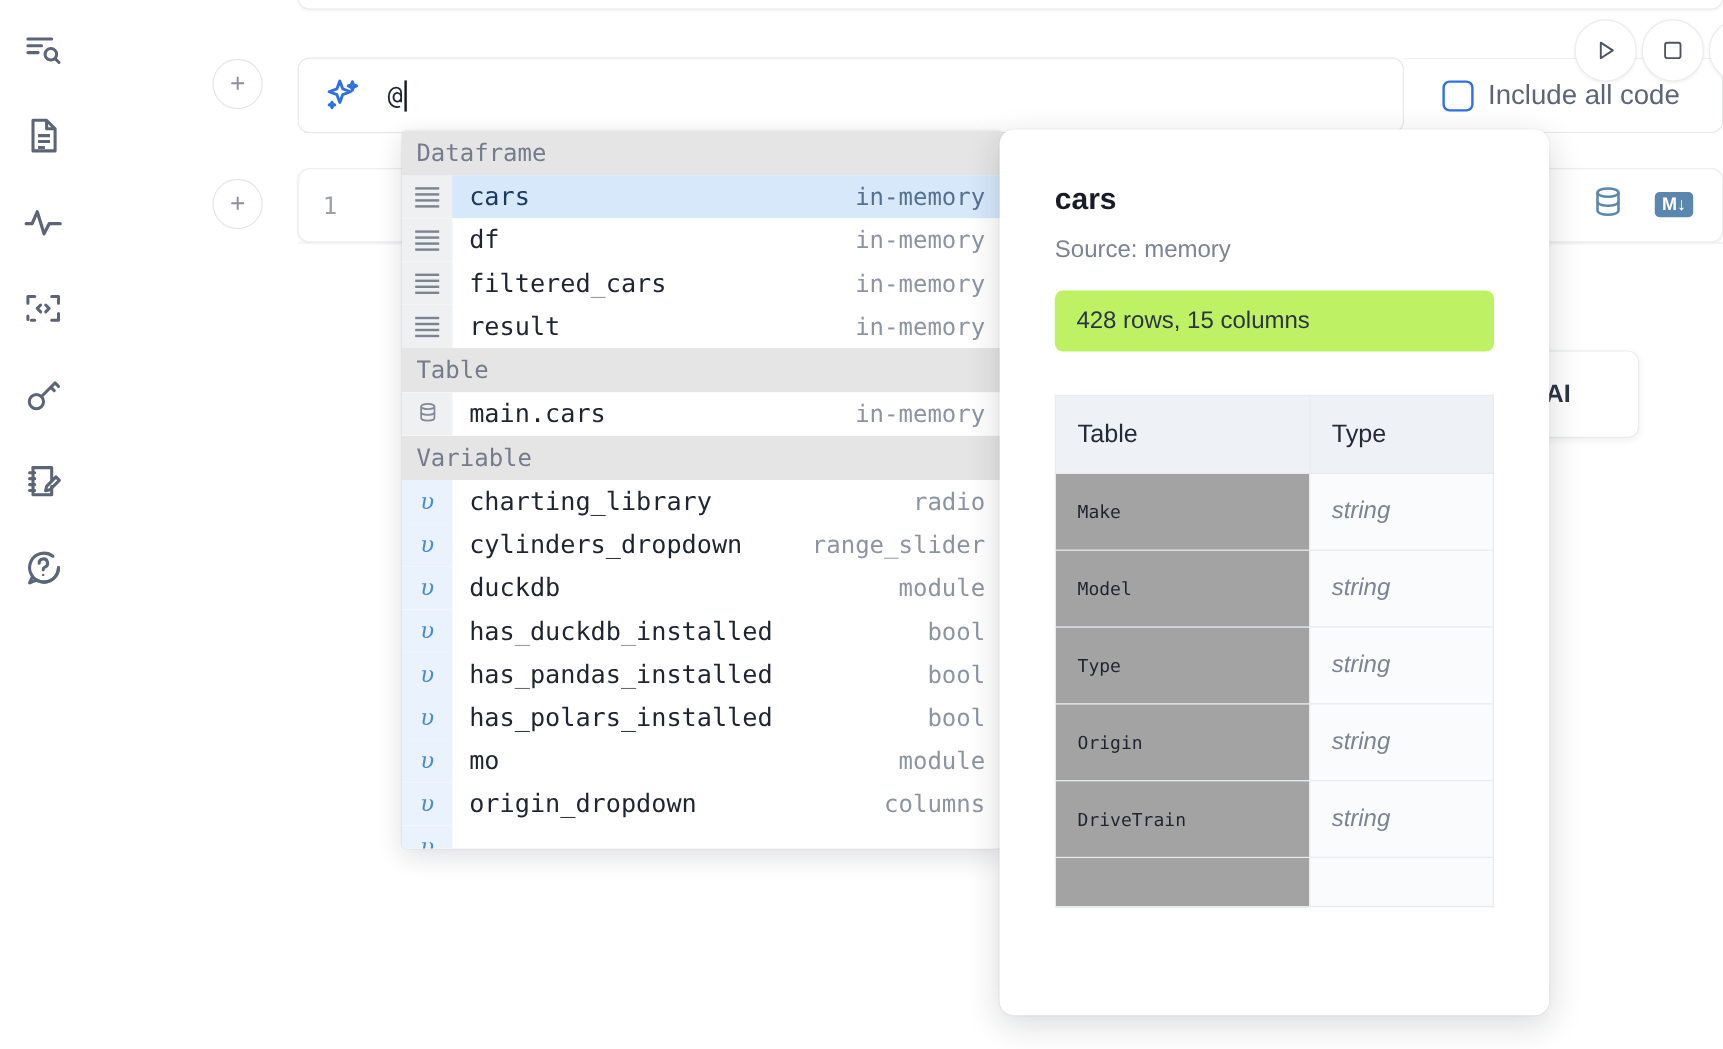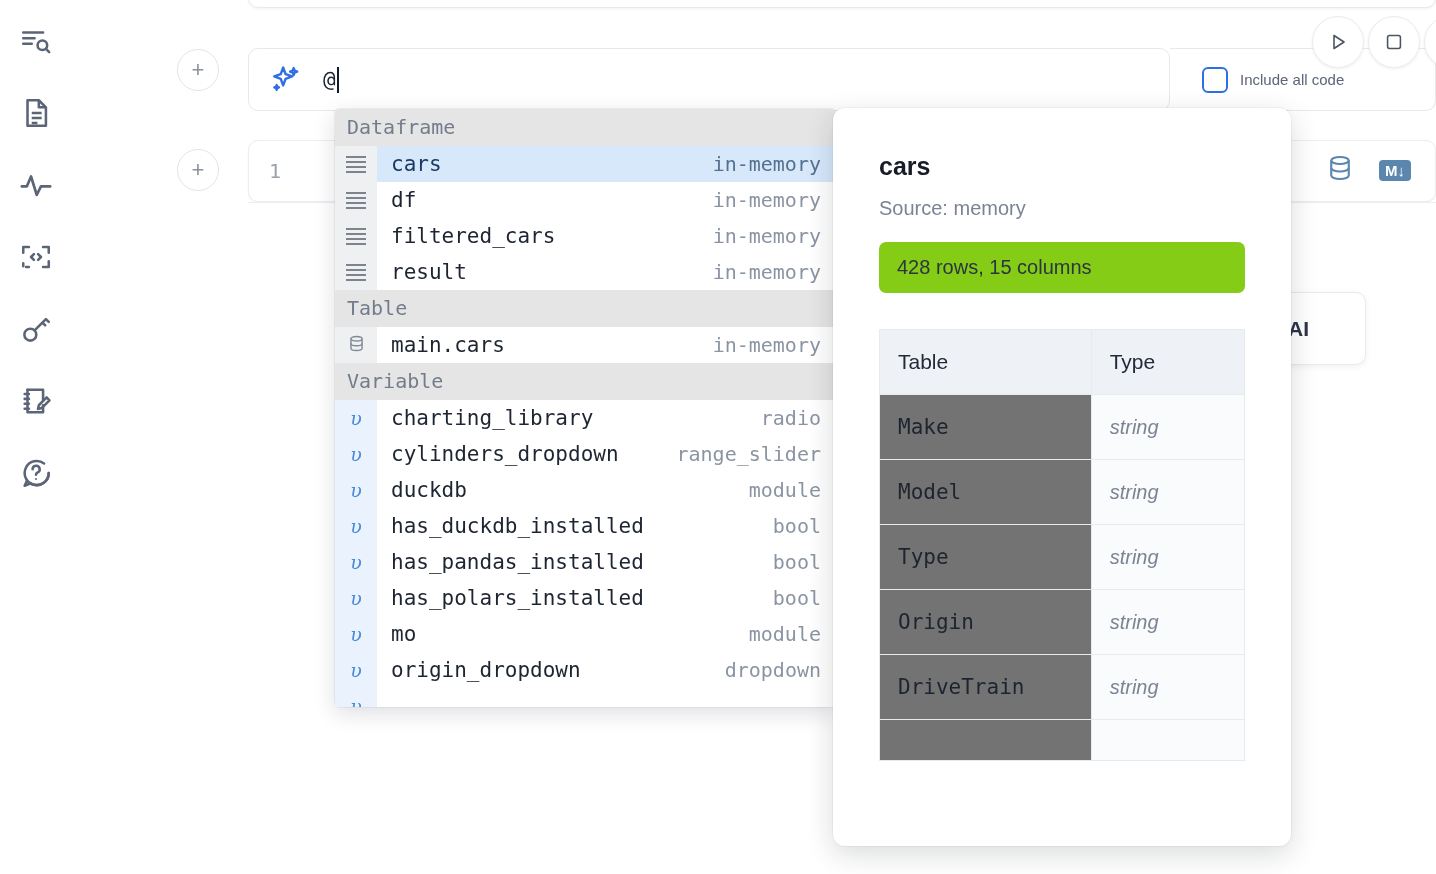--- a/index.html
+++ b/index.html
@@ -114,21 +114,21 @@
   .chk {
     width: 26px; height: 26px;
     border: 2px solid #2f6fe4;
     border-radius: 6px;
     background: #ffffff;
     flex: none;
     margin-right: 12px;
     cursor: pointer;
   }
   .chk-label {
-    font-size: 15px;
+    font-size: 23px;
     color: #5b6577;
     white-space: nowrap;
   }
 
   
   .round-btn {
     position: absolute;
     width: 52px; height: 52px;
     border-radius: 50%;
     background: #ffffff;
@@ -284,21 +284,21 @@
     font-weight: bold;
     color: #171c28;
     margin-bottom: 16px;
   }
   .info-src {
     font-size: 20px;
     color: #7b8494;
     margin-bottom: 22px;
   }
   .info-pill {
-    background: #84cc16;
+    background: #bef264;
     border-radius: 7px;
     padding: 14px 18px;
     font-size: 20px;
     color: #2c3442;
     margin-bottom: 36px;
   }
   .info-table { width: 100%; border-collapse: collapse; }
   .info-table th, .info-table td {
     border: 1px solid #e7eaef;
     text-align: left;
@@ -306,23 +306,23 @@
     vertical-align: middle;
   }
   .info-table th {
     background: #eef1f5;
     font-size: 21px;
     font-weight: normal;
     color: #222a38;
   }
   .info-table td.col {
     font-family: "DejaVu Sans Mono", monospace;
-    font-size: 21px;
+    font-size: 15px;
     color: #1d2430;
-    background: #737373;
+    background: #a3a3a3;
   }
   .info-table td.typ {
     font-size: 20px;
     color: #7b8494;
     background: #fafbfc;
     font-style: italic;
   }
   .info-table th:first-child { width: 58%; }
 </style>
 </head>
@@ -533,21 +533,21 @@
         <span class="ty">bool</span>
       </div>
       <div class="ac-item var">
         <span class="gut">υ</span>
         <span class="nm">mo</span>
         <span class="ty">module</span>
       </div>
       <div class="ac-item var">
         <span class="gut">υ</span>
         <span class="nm">origin_dropdown</span>
-        <span class="ty">dropdown</span>
+        <span class="ty">columns</span>
       </div>
       <div class="ac-item var">
         <span class="gut">υ</span>
         <span class="nm"></span>
         <span class="ty"></span>
       </div>
     </div>
 
   <div class="info">
     <div class="info-title">cars</div>

